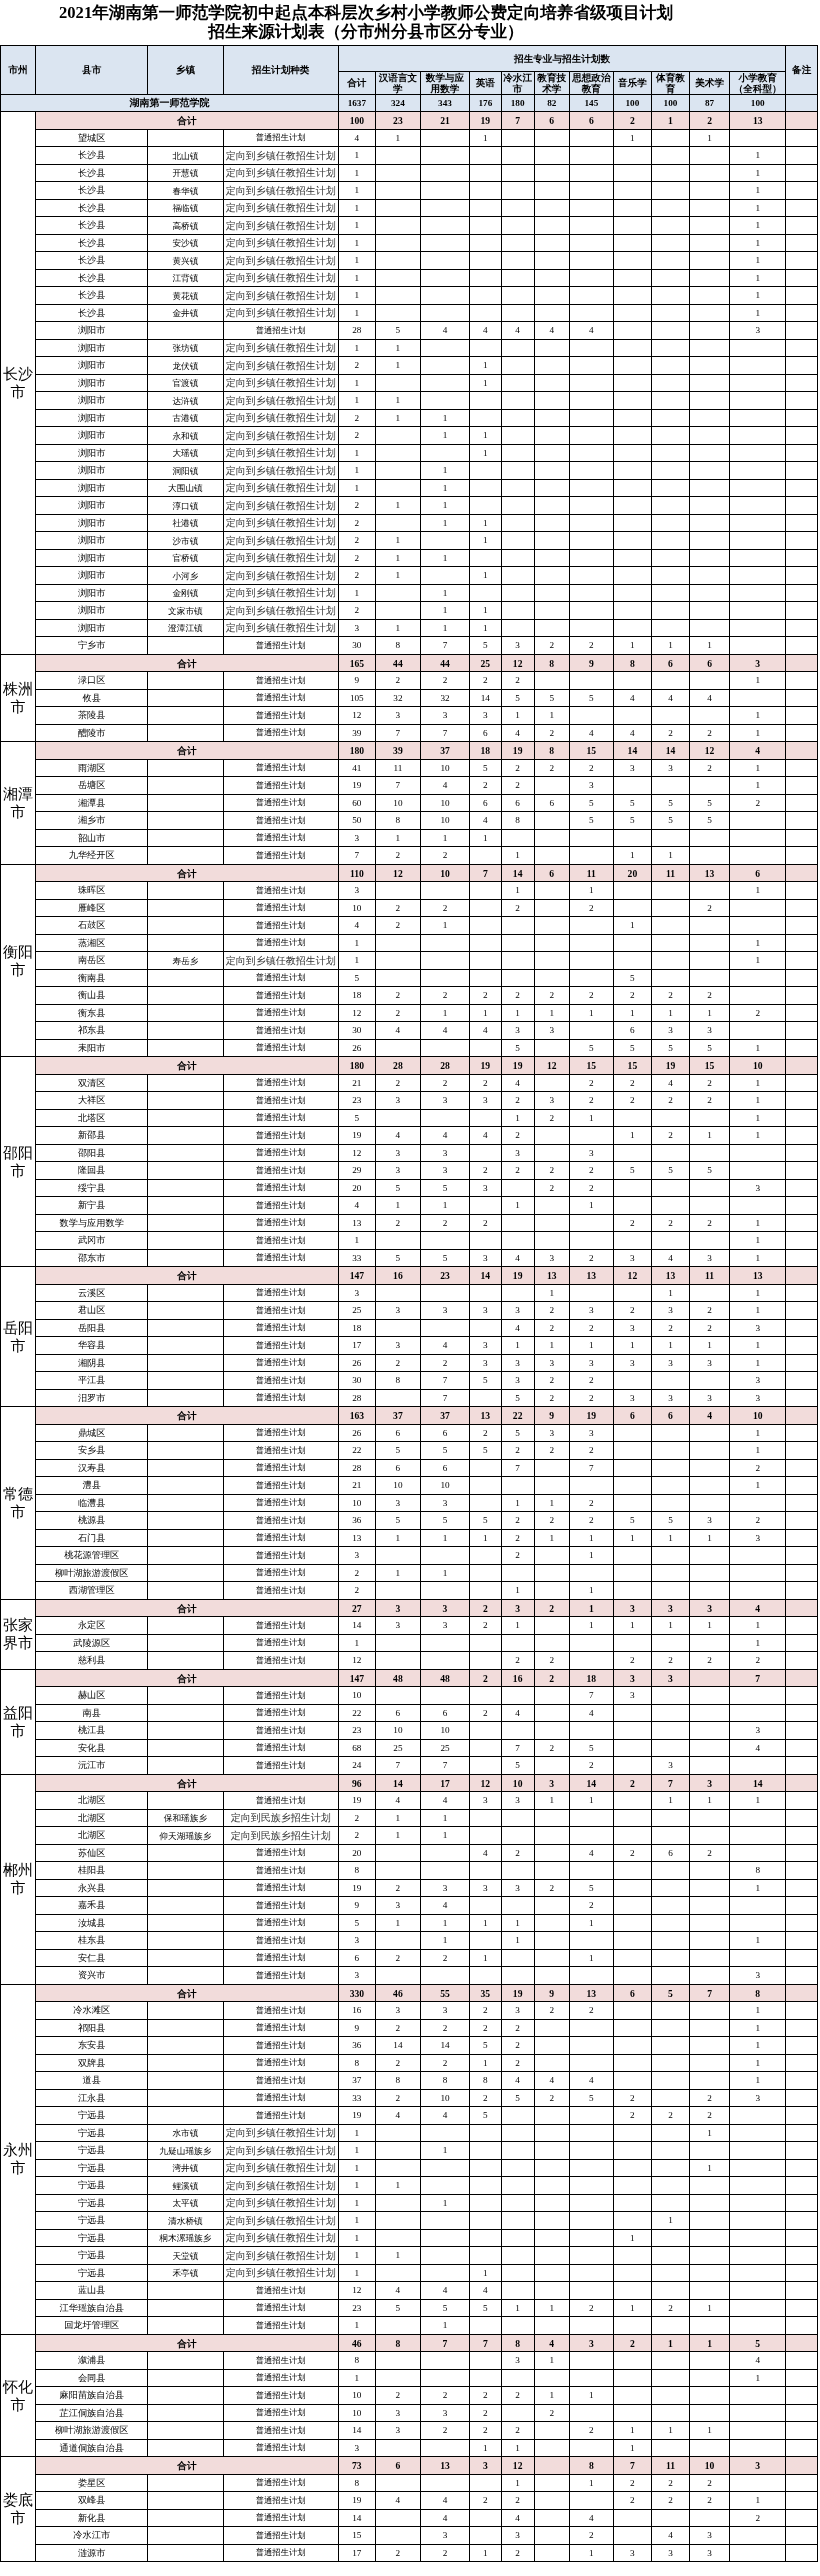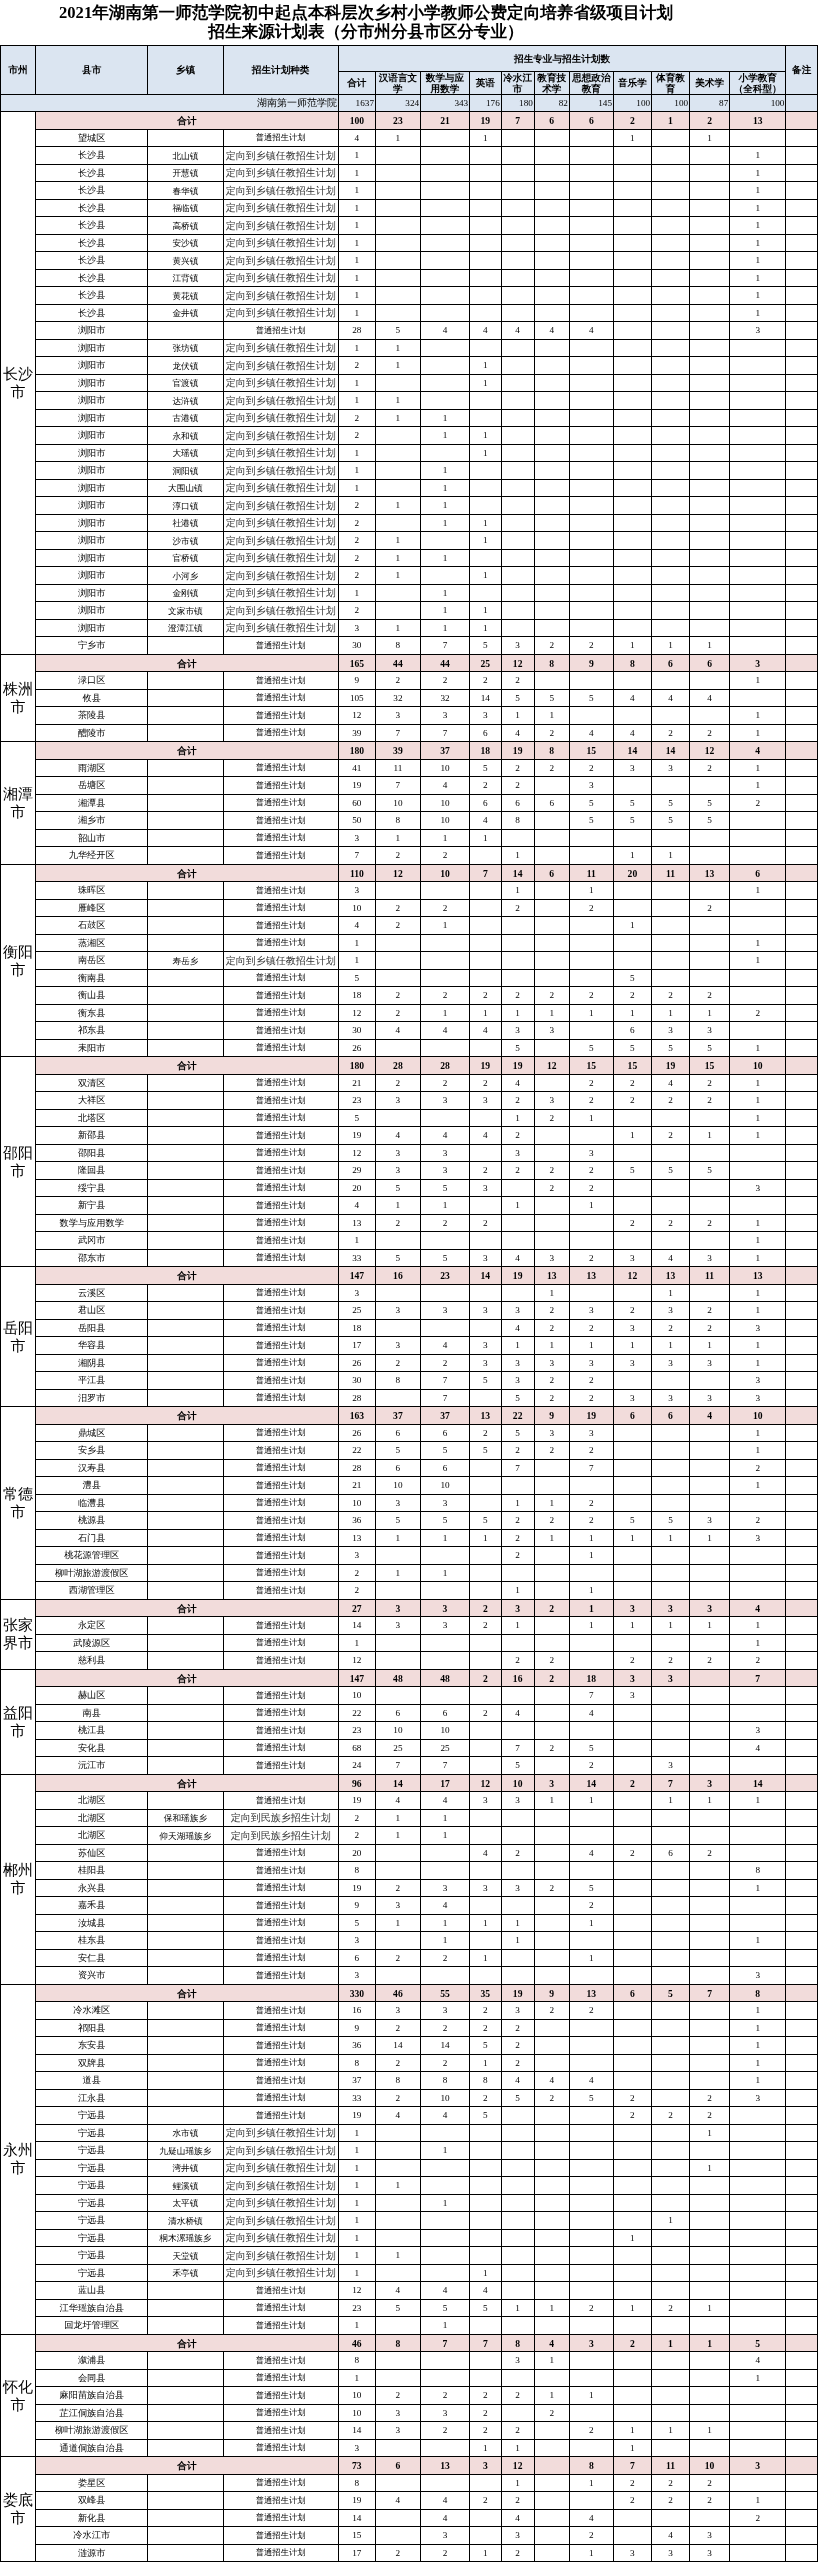--- a/index.html
+++ b/index.html
@@ -5,21 +5,21 @@
   :root{ --header-bg:#dbe5f1; --total-bg:#f2dcdb; --border:#000000; --text:#000000; }
   html,body{margin:0;padding:0;background:#fff;}
   .page{width:732px;font-family:"Liberation Serif","DejaVu Serif",serif;color:var(--text);}
   .title{font-size:16.6px;font-weight:bold;text-align:center;margin:4.4px 0 3.5px;line-height:18.4px;}
   table{border-collapse:collapse;table-layout:fixed;width:818px;margin:0 auto;border:1.7px solid var(--border);}
   th,td{border:0.9px solid var(--border);padding:0 0.9px;text-align:center;vertical-align:middle;overflow:hidden;font-size:9.2px;line-height:1.15;}
   thead th{background:var(--header-bg);font-weight:bold;font-size:9.6px;}
   thead tr.h1{height:26px;}
   thead tr.h2{height:23px;}
   tbody tr{height:17.5px;}
-  .school-row td{background:var(--header-bg);font-weight:normal;font-size:10px;text-align:right;}
+  .school-row td{background:var(--header-bg);font-weight:bold;font-size:10px;}
   .total-row td{background:var(--total-bg);font-weight:bold;font-size:9.6px;}
   .total-row td.shizhou{background:#fff;font-weight:normal;}
   td.shizhou{font-size:15px;line-height:1.2;padding:0;}
   td.county{font-size:9.2px;}
   td.town{font-size:8.7px;}
   td.type{font-size:8.3px;}
   td.type-small{font-size:10px;color:#333;}
   td.num{font-size:9.2px;}
   .total-row td.num{font-size:9.6px;}
   tr.block-start td{border-top:1.7px solid var(--border);}

